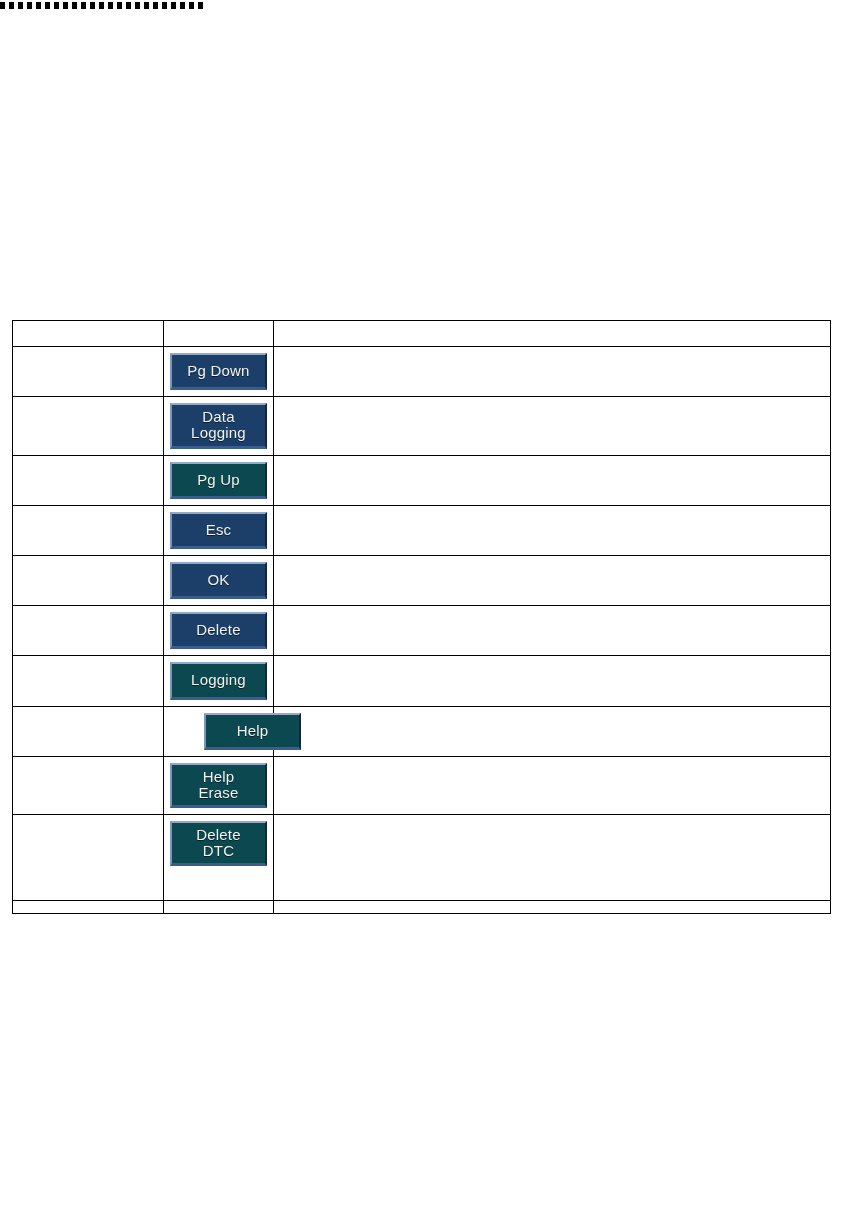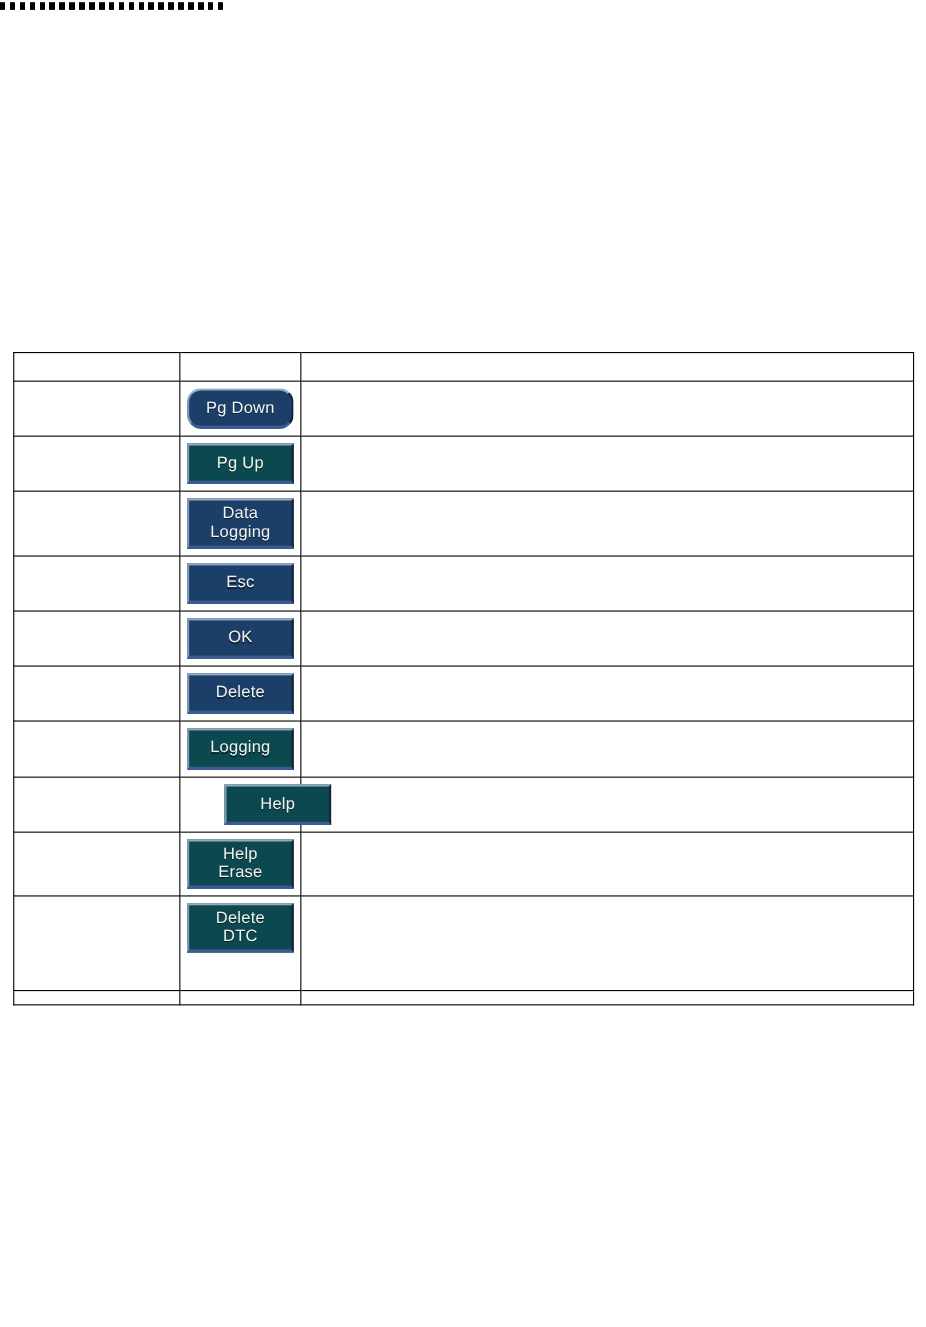--- a/index.html
+++ b/index.html
@@ -126,32 +126,21 @@
         </td>
         <td>
           <div class="cell-notes"></div>
         </td>
       </tr>
       <tr>
         <td>
           <div class="cell-desc"></div>
         </td>
         <td>
-          <div class="cell-button"><div class="hwbtn navy" style="white-space: pre-line; border-radius: 13px;">Pg Down</div></div>
-        </td>
-        <td>
-          <div class="cell-notes"></div>
-        </td>
-      </tr>
-      <tr>
-        <td>
-          <div class="cell-desc"></div>
-        </td>
-        <td>
-          <div class="cell-button"><div class="hwbtn teal" style="white-space: pre-line;">Pg Up</div></div>
+          <div class="cell-button"><div class="hwbtn navy" style="white-space: pre-line;">Pg Down</div></div>
         </td>
         <td>
           <div class="cell-notes"></div>
         </td>
       </tr>
       <tr>
         <td>
           <div class="cell-desc"></div>
         </td>
         <td>
@@ -160,20 +149,31 @@
         </td>
         <td>
           <div class="cell-notes"></div>
         </td>
       </tr>
       <tr>
         <td>
           <div class="cell-desc"></div>
         </td>
         <td>
+          <div class="cell-button"><div class="hwbtn teal" style="white-space: pre-line;">Pg Up</div></div>
+        </td>
+        <td>
+          <div class="cell-notes"></div>
+        </td>
+      </tr>
+      <tr>
+        <td>
+          <div class="cell-desc"></div>
+        </td>
+        <td>
           <div class="cell-button"><div class="hwbtn navy" style="white-space: pre-line;">Esc</div></div>
         </td>
         <td>
           <div class="cell-notes"></div>
         </td>
       </tr>
       <tr>
         <td>
           <div class="cell-desc"></div>
         </td>

